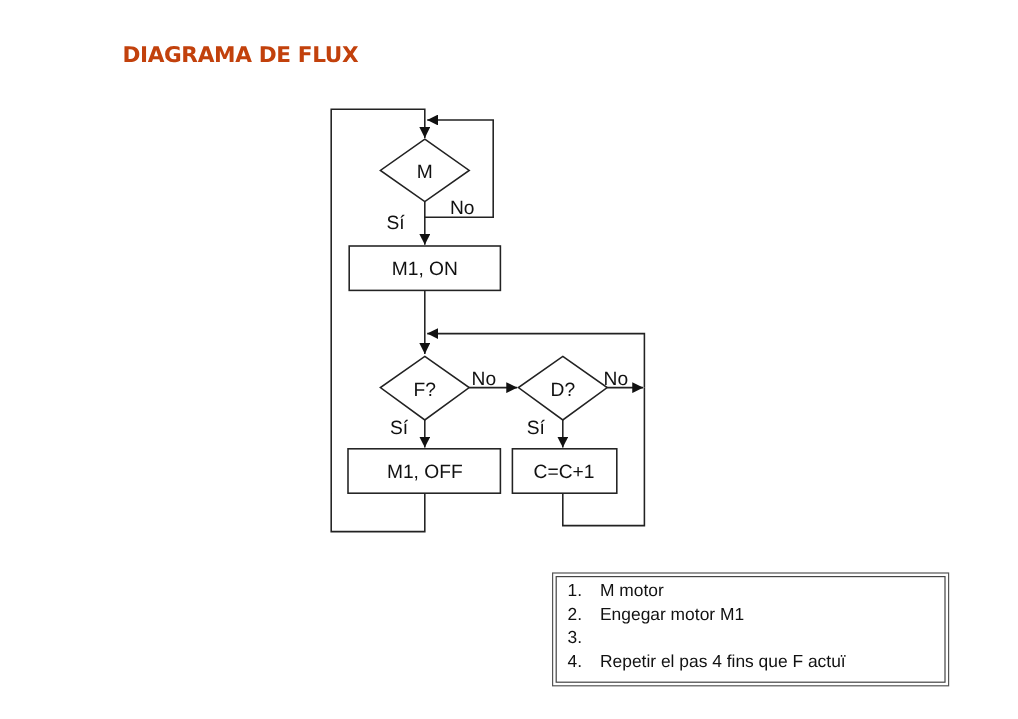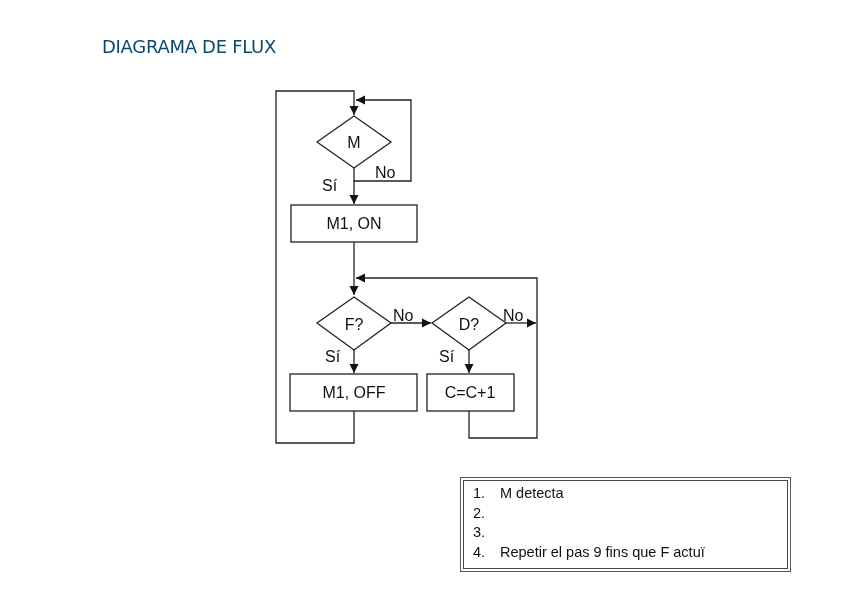--- a/index.html
+++ b/index.html
@@ -1,20 +1,20 @@
 <!DOCTYPE html>
 <html><head>
 <meta charset="utf-8">
 <style>
   html, body { margin: 0; padding: 0; background: #ffffff; }
   body { width: 848px; height: 599px; position: relative; overflow: hidden; }
   .title {
     position: absolute; left: 102px; top: 36px;
-    font-family: "DejaVu Sans", sans-serif; font-weight: normal;
-    font-size: 18px; color: #0c4a6e; letter-spacing: -0.3px;
+    font-family: "DejaVu Sans", sans-serif; font-weight: bold;
+    font-size: 18px; color: #c2410c; letter-spacing: -0.3px;
   }
   svg.flow { position: absolute; left: 0; top: 0; }
   .flow text {
     font-family: "Liberation Sans", sans-serif; fill: #111111;
   }
   .legend {
     position: absolute; left: 463px; top: 480px; width: 325px; height: 89px;
     border: 1px solid #444444;
     box-shadow: 0 0 0 2px #ffffff, 0 0 0 3px #555555;
     background: #ffffff;
@@ -78,25 +78,26 @@
   <text x="503" y="321" font-size="16">No</text>
   <text x="439" y="362" font-size="16">Sí</text>
 
   <text x="354" y="398" font-size="16" text-anchor="middle">M1, OFF</text>
   <text x="470" y="398" font-size="16" text-anchor="middle">C=C+1</text>
 </svg>
 
 <div class="legend">
   <div class="row">
     <span class="num">1.</span>
-    <span>M detecta</span>
+    <span>M motor</span>
   </div>
   <div class="row">
     <span class="num">2.</span>
+    <span>Engegar motor M1</span>
   </div>
   <div class="row">
     <span class="num">3.</span>
   </div>
   <div class="row">
     <span class="num">4.</span>
-    <span>Repetir el pas 9 fins que F actuï</span>
+    <span>Repetir el pas 4 fins que F actuï</span>
   </div>
 </div>
 
 </body></html>

